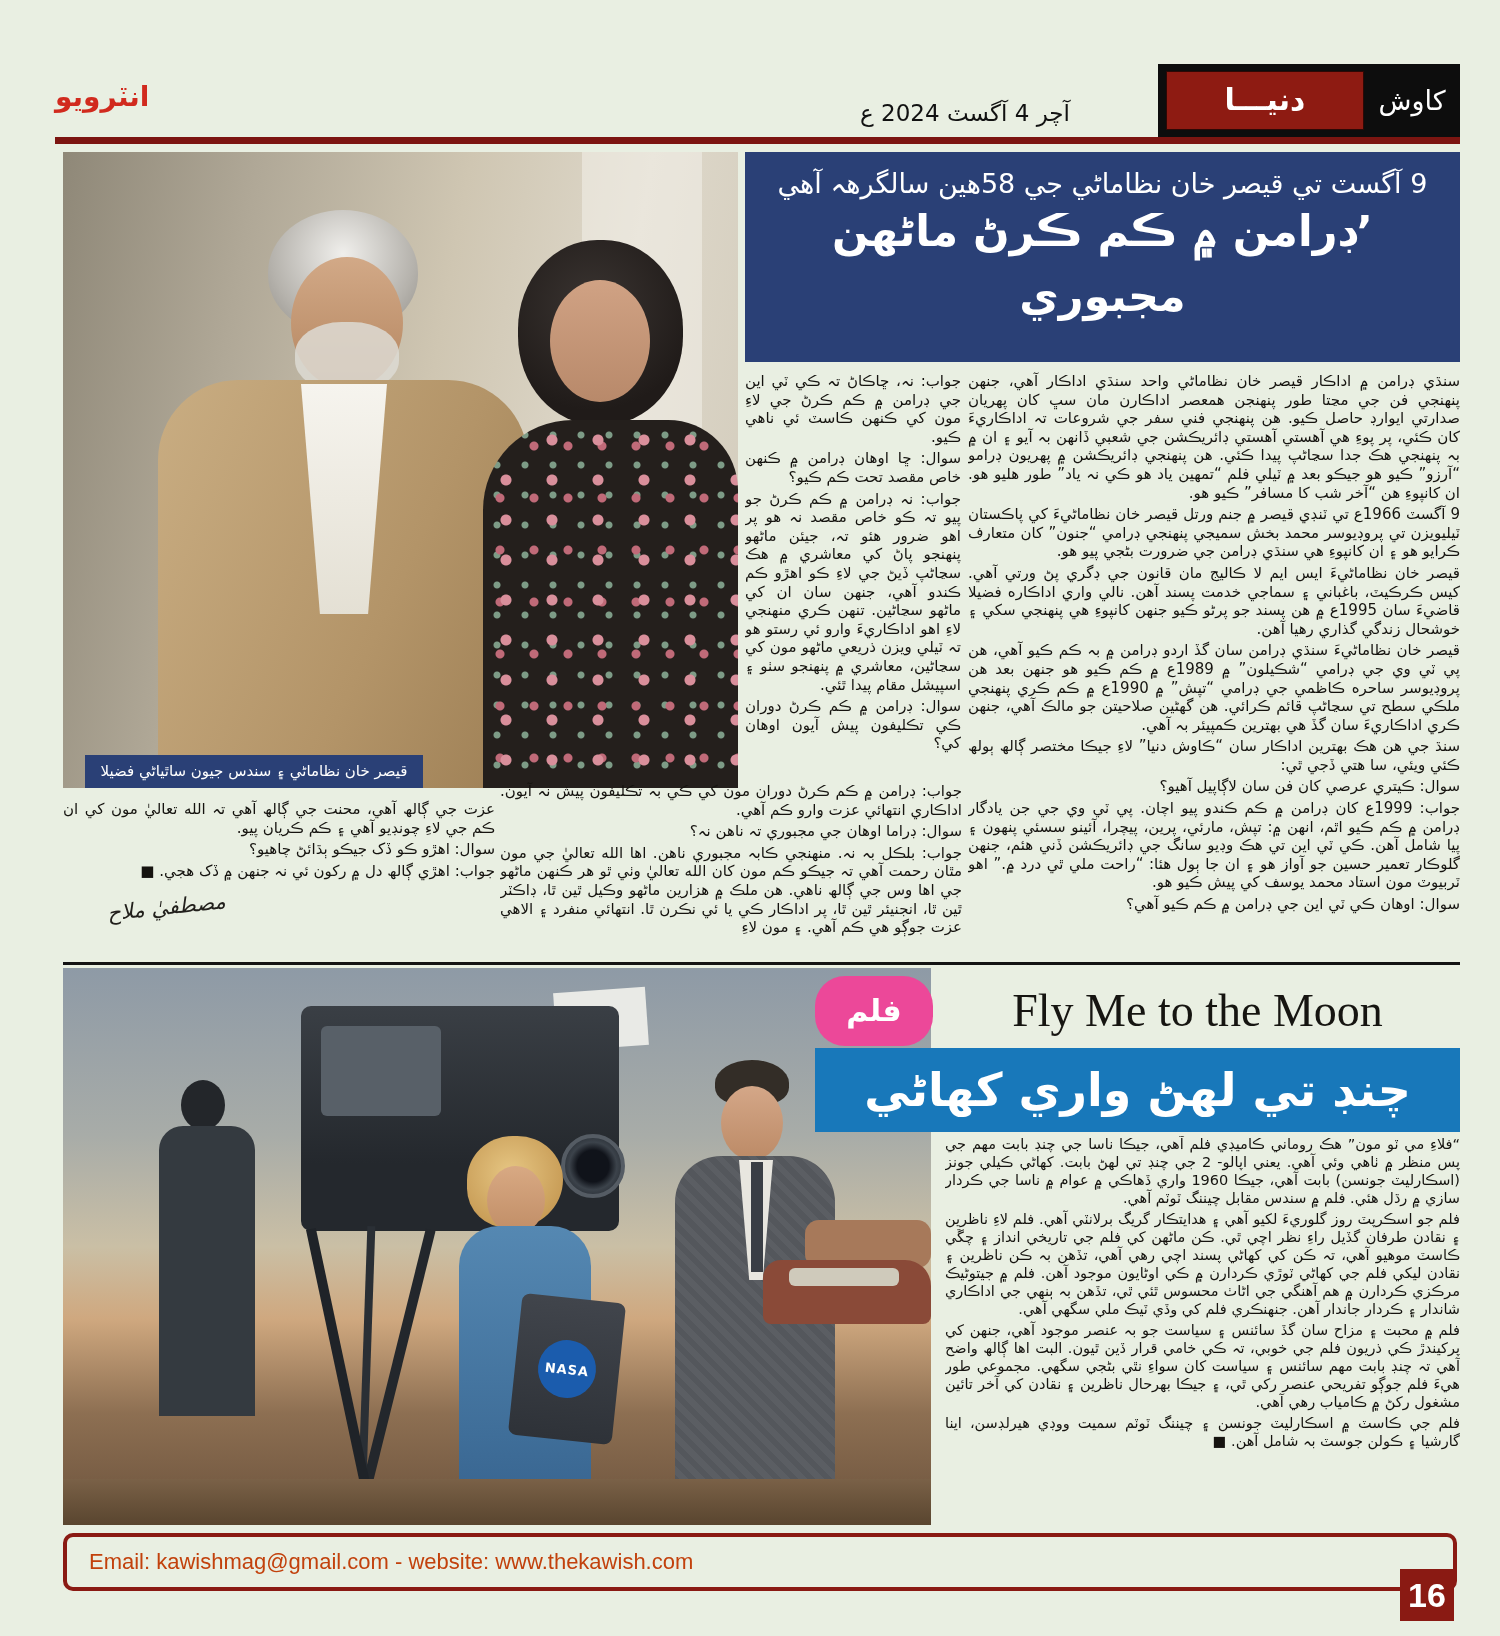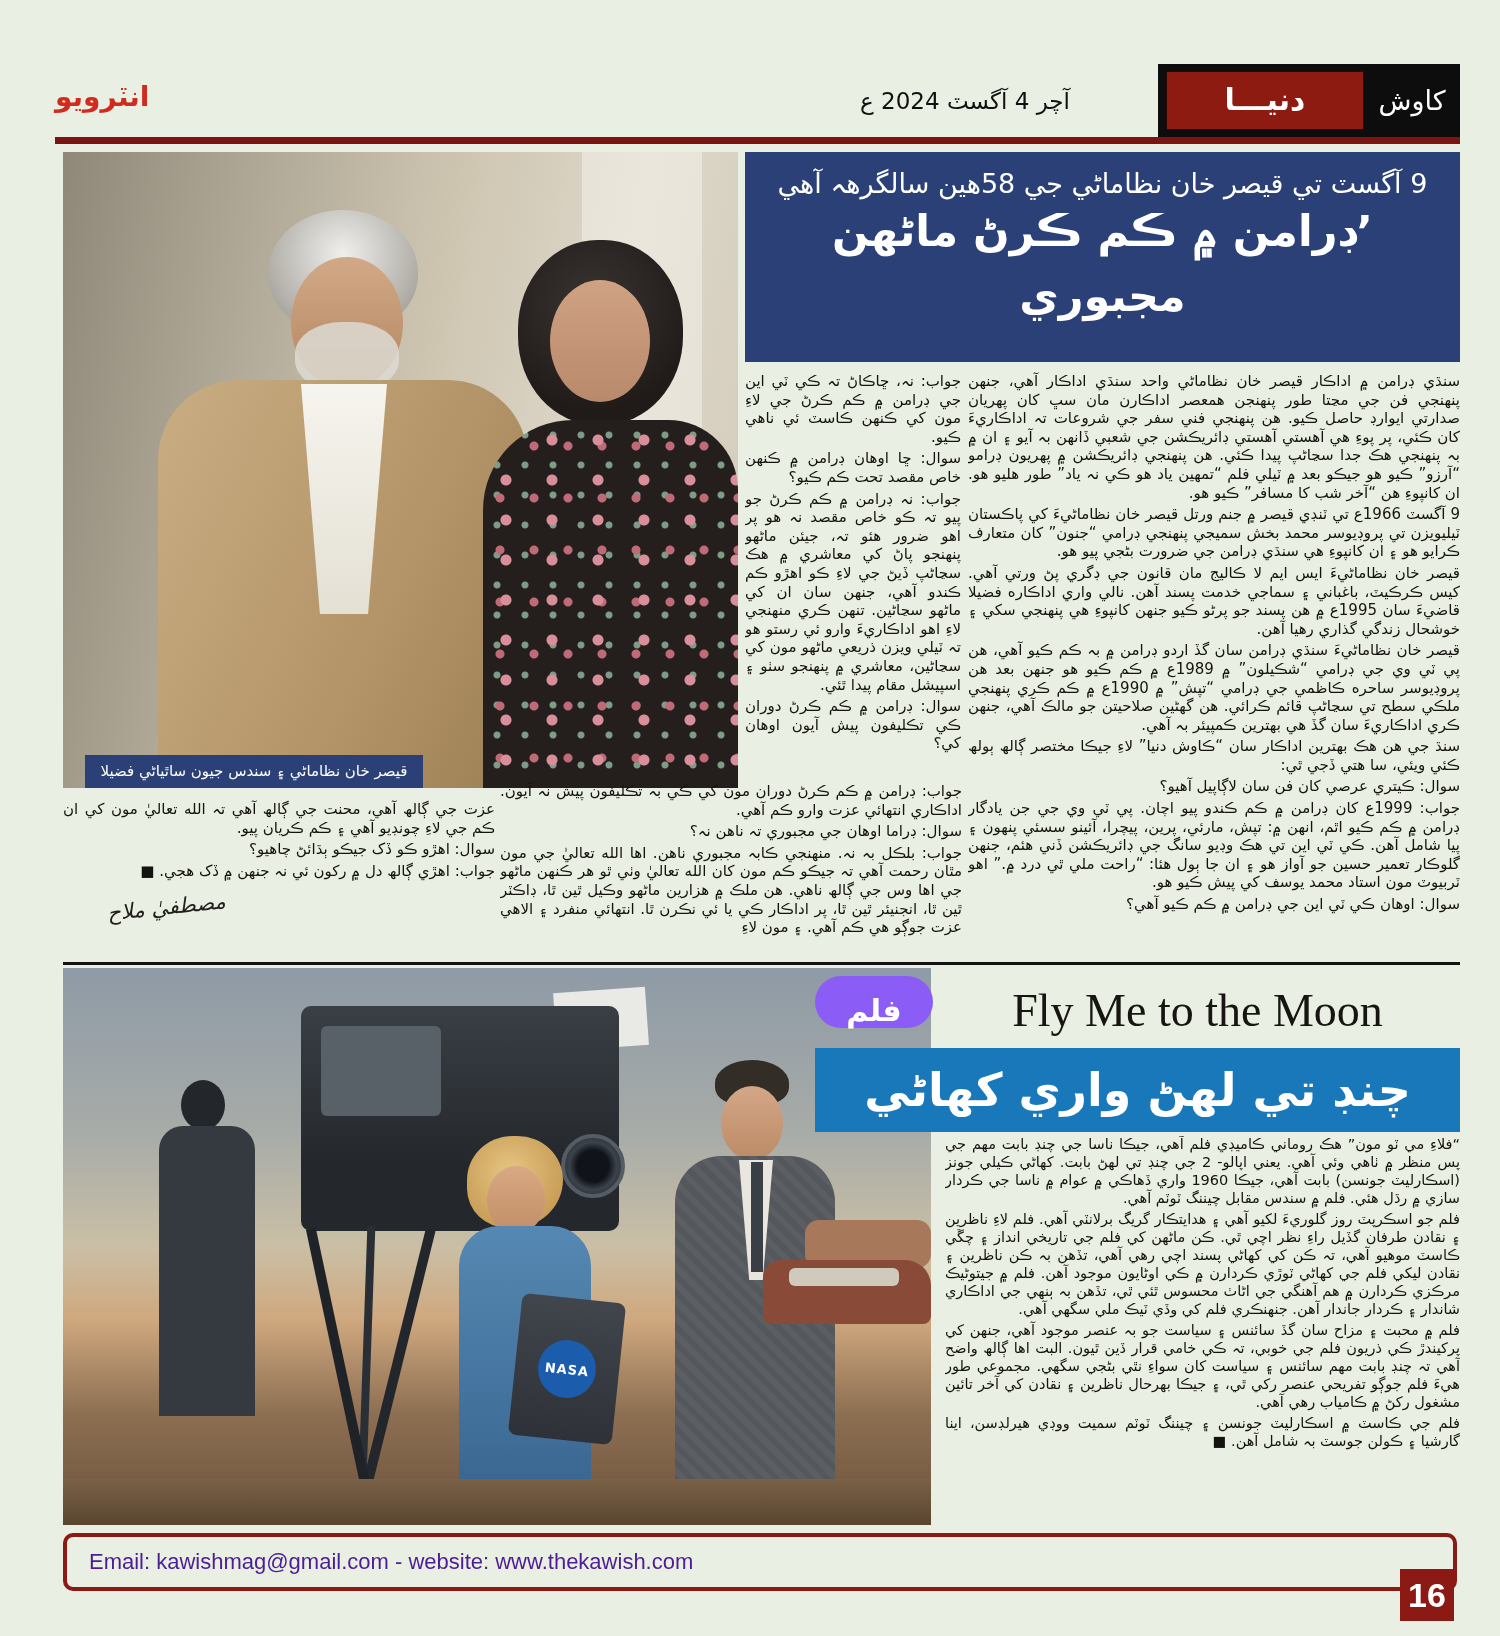--- a/index.html
+++ b/index.html
@@ -8,21 +8,21 @@
     position:relative;
     background:#e9efe2;
     font-family:"DejaVu Sans", sans-serif;
     color:#15130f;
     overflow:hidden;
   }
   .abs { position:absolute; }
 
   
   .section-label { left:55px; top:80px; font-size:28px; font-weight:bold; color:#d12a1e; direction:rtl; }
-  .issue-date { left:855px; top:88px; width:220px; font-size:23px; direction:rtl; text-align:center; color:#111; }
+  .issue-date { left:855px; top:100px; width:220px; font-size:23px; direction:rtl; text-align:center; color:#111; }
   .masthead { left:1158px; top:64px; width:302px; height:73px; background:#0d0d0d; }
   .masthead .m-red {
     position:absolute; left:8px; top:7px; width:198px; height:59px;
     background:#8e1b12; border:1px solid #2e0805; color:#fff;
     font-size:30px; font-weight:bold; text-align:center; line-height:55px; direction:rtl;
   }
   .masthead .m-black {
     position:absolute; right:2px; top:0; width:92px; height:73px; color:#fff;
     font-size:27px; font-weight:normal; display:flex; align-items:center; justify-content:center; direction:rtl;
   }
@@ -53,40 +53,40 @@
   .col-middle { left:745px; top:372px; width:216px; height:412px; }
   .col-bottom { left:500px; top:782px; width:462px; height:176px; }
   .col-left   { left:63px;  top:800px; width:432px; height:118px; }
   .byline { left:56px; top:898px; width:170px; font-size:21px; font-style:italic;
     transform:rotate(-6deg); direction:rtl; color:#22201c; }
 
   .divider { left:63px; top:962px; width:1397px; height:3px; background:#131313; }
 
   
   .film-tag {
-    left:815px; top:976px; width:118px; height:52px; background:#8b5cf6; color:#fff;
+    left:815px; top:976px; width:118px; height:70px; background:#ec4899; color:#fff;
     font-size:30px; font-weight:bold; text-align:center; line-height:70px; direction:rtl;border-radius:30px;
   }
   .film-title-en {
     left:935px; top:974px; width:525px; height:72px;
     font-family:"Liberation Serif", serif; font-size:46px; color:#161511;
     display:flex; align-items:center; justify-content:center;
   }
   .film-headline {
     left:815px; top:1048px; width:645px; height:84px; background:#1878ba; color:#fff;
     font-size:46px; font-weight:bold; text-align:center; line-height:84px; direction:rtl; overflow:hidden;
   }
   .film-body { left:945px; top:1136px; width:515px; height:392px; font-size:14.5px; }
 
   
   .footer {
     left:63px; top:1533px; width:1394px; height:58px;
     border:4px solid #8a1a13; border-radius:10px; background:#e9efe2;
     display:flex; align-items:center; padding-left:22px;
-    font-family:"Liberation Sans", sans-serif; font-size:22px; color:#4c1d95;
+    font-family:"Liberation Sans", sans-serif; font-size:22px; color:#c2410c;
   }
   .page-number {
     left:1400px; top:1569px; width:54px; height:52px; background:#8a1a13; color:#fff;
     font-size:34px; font-weight:bold; display:flex; align-items:center; justify-content:center;
     font-family:"Liberation Sans", sans-serif;
   }
 </style>
 </head>
 <body>
 

